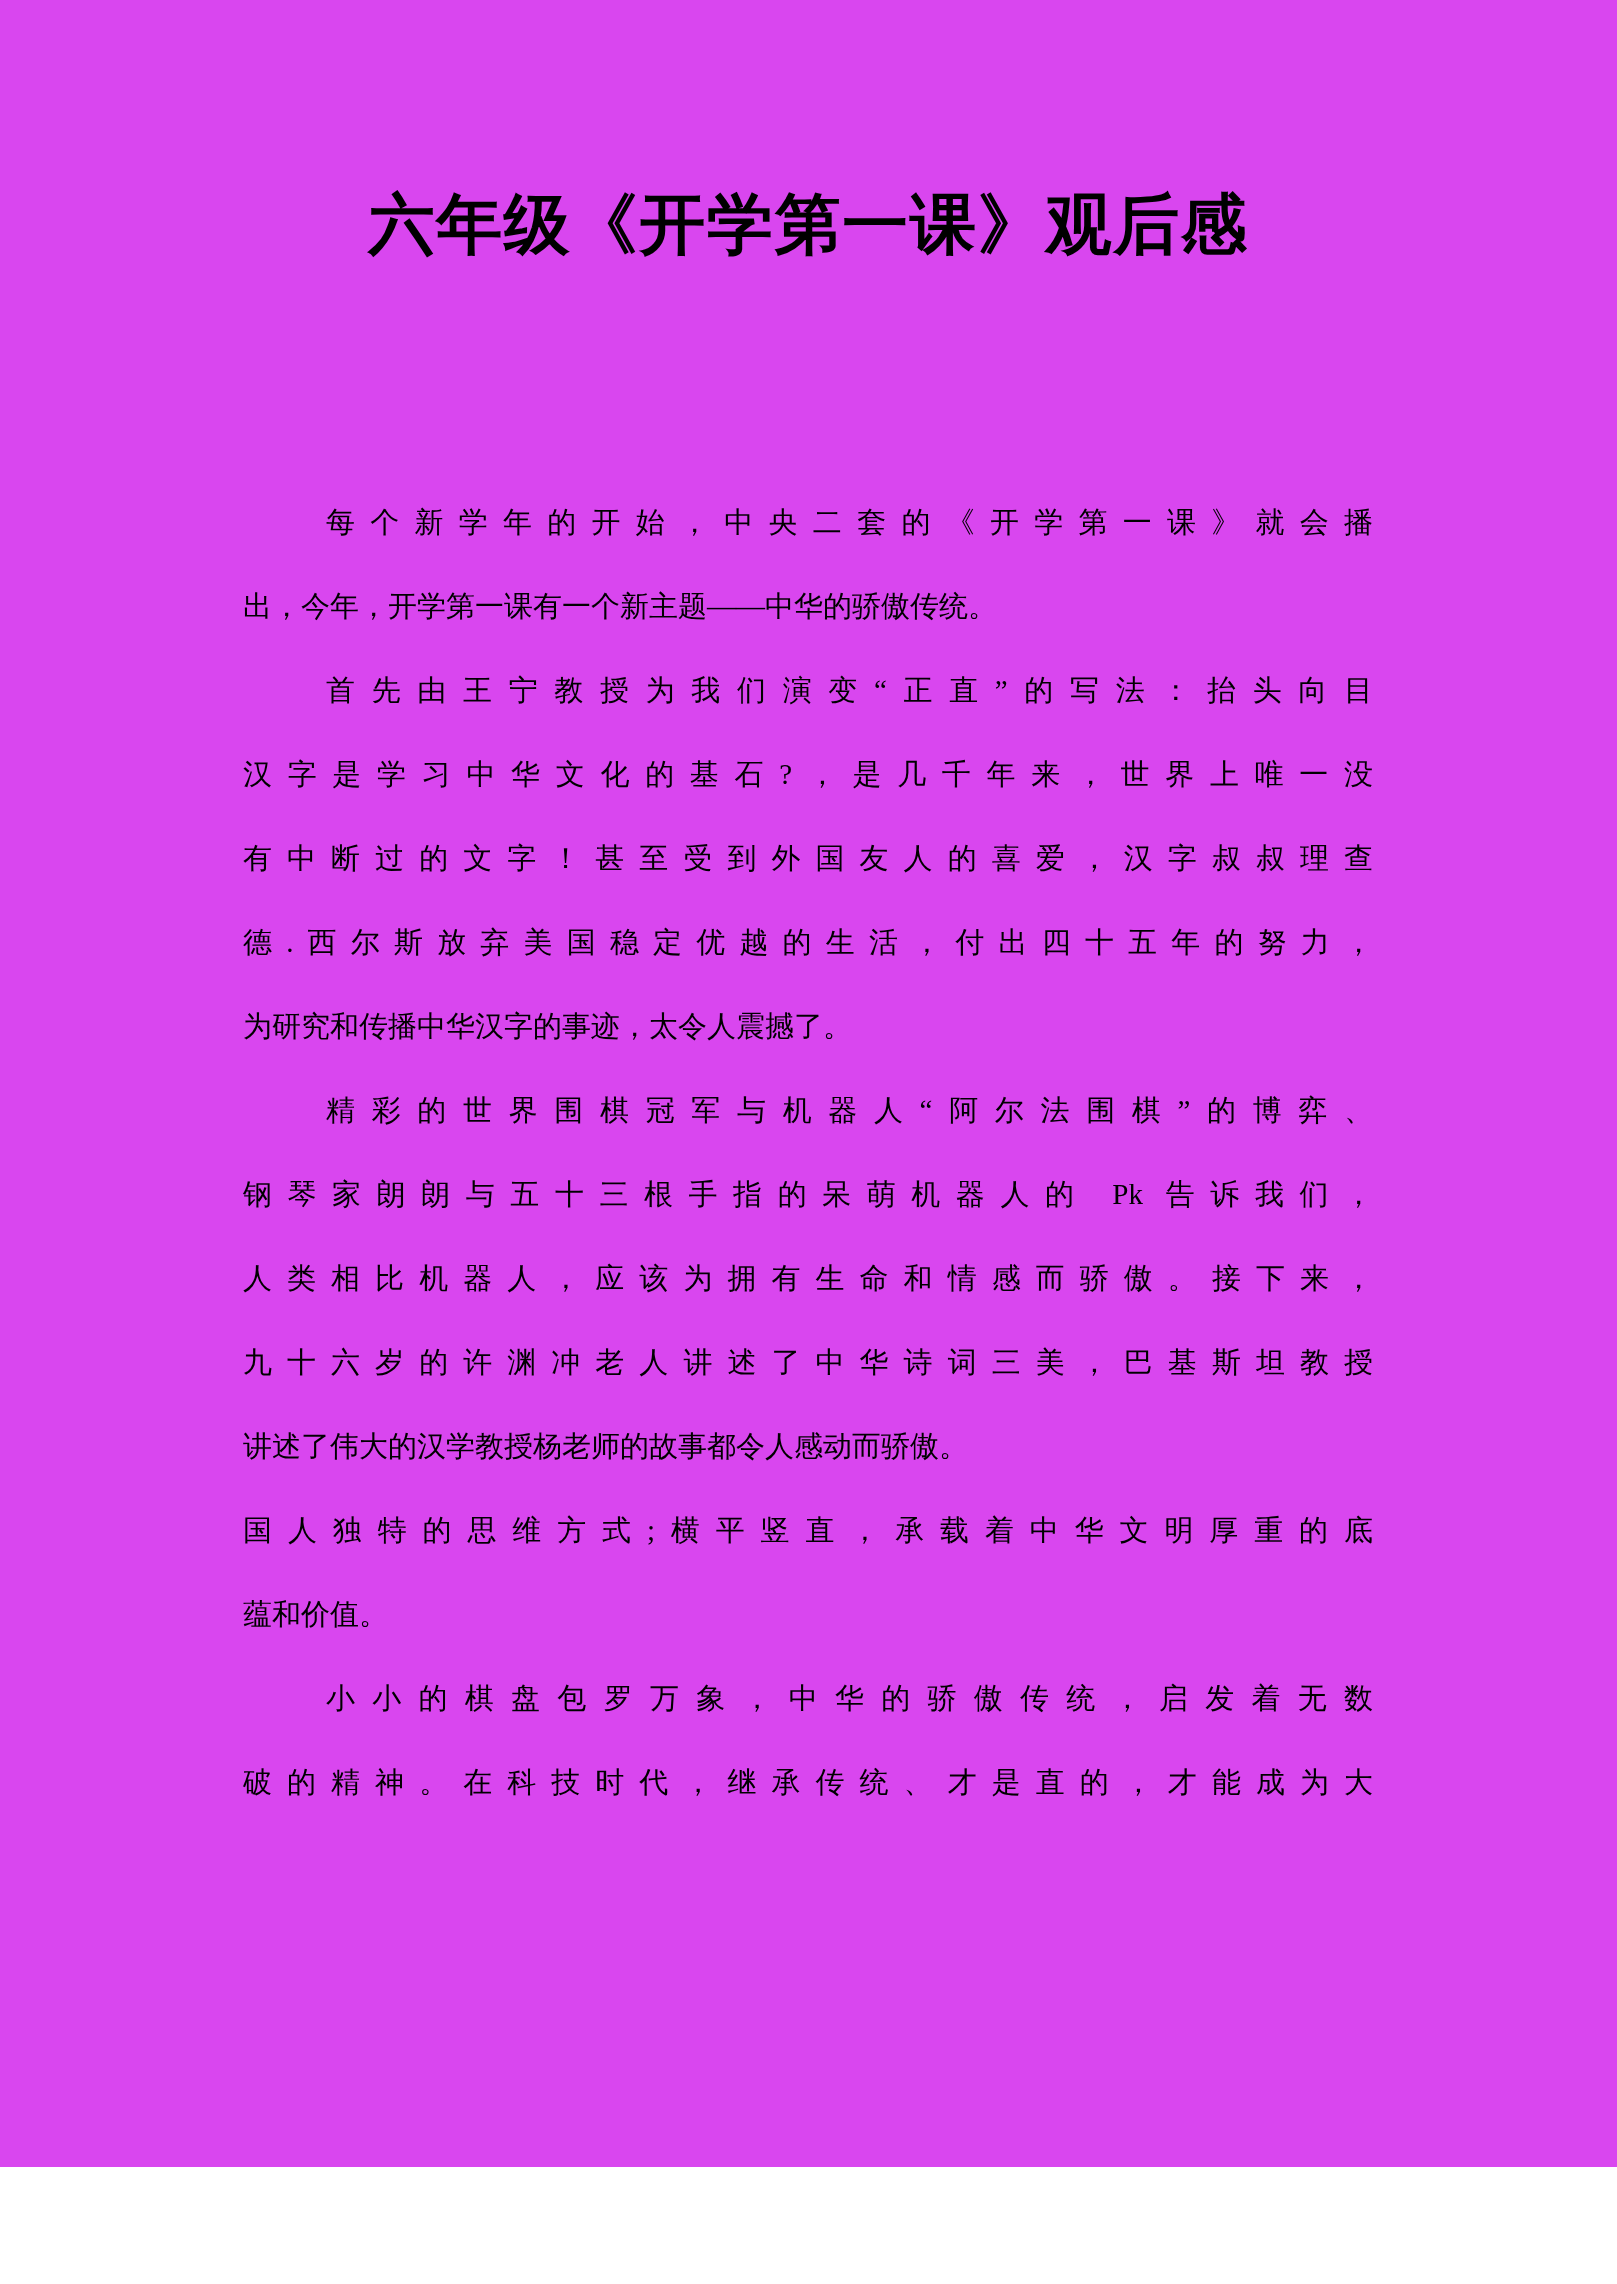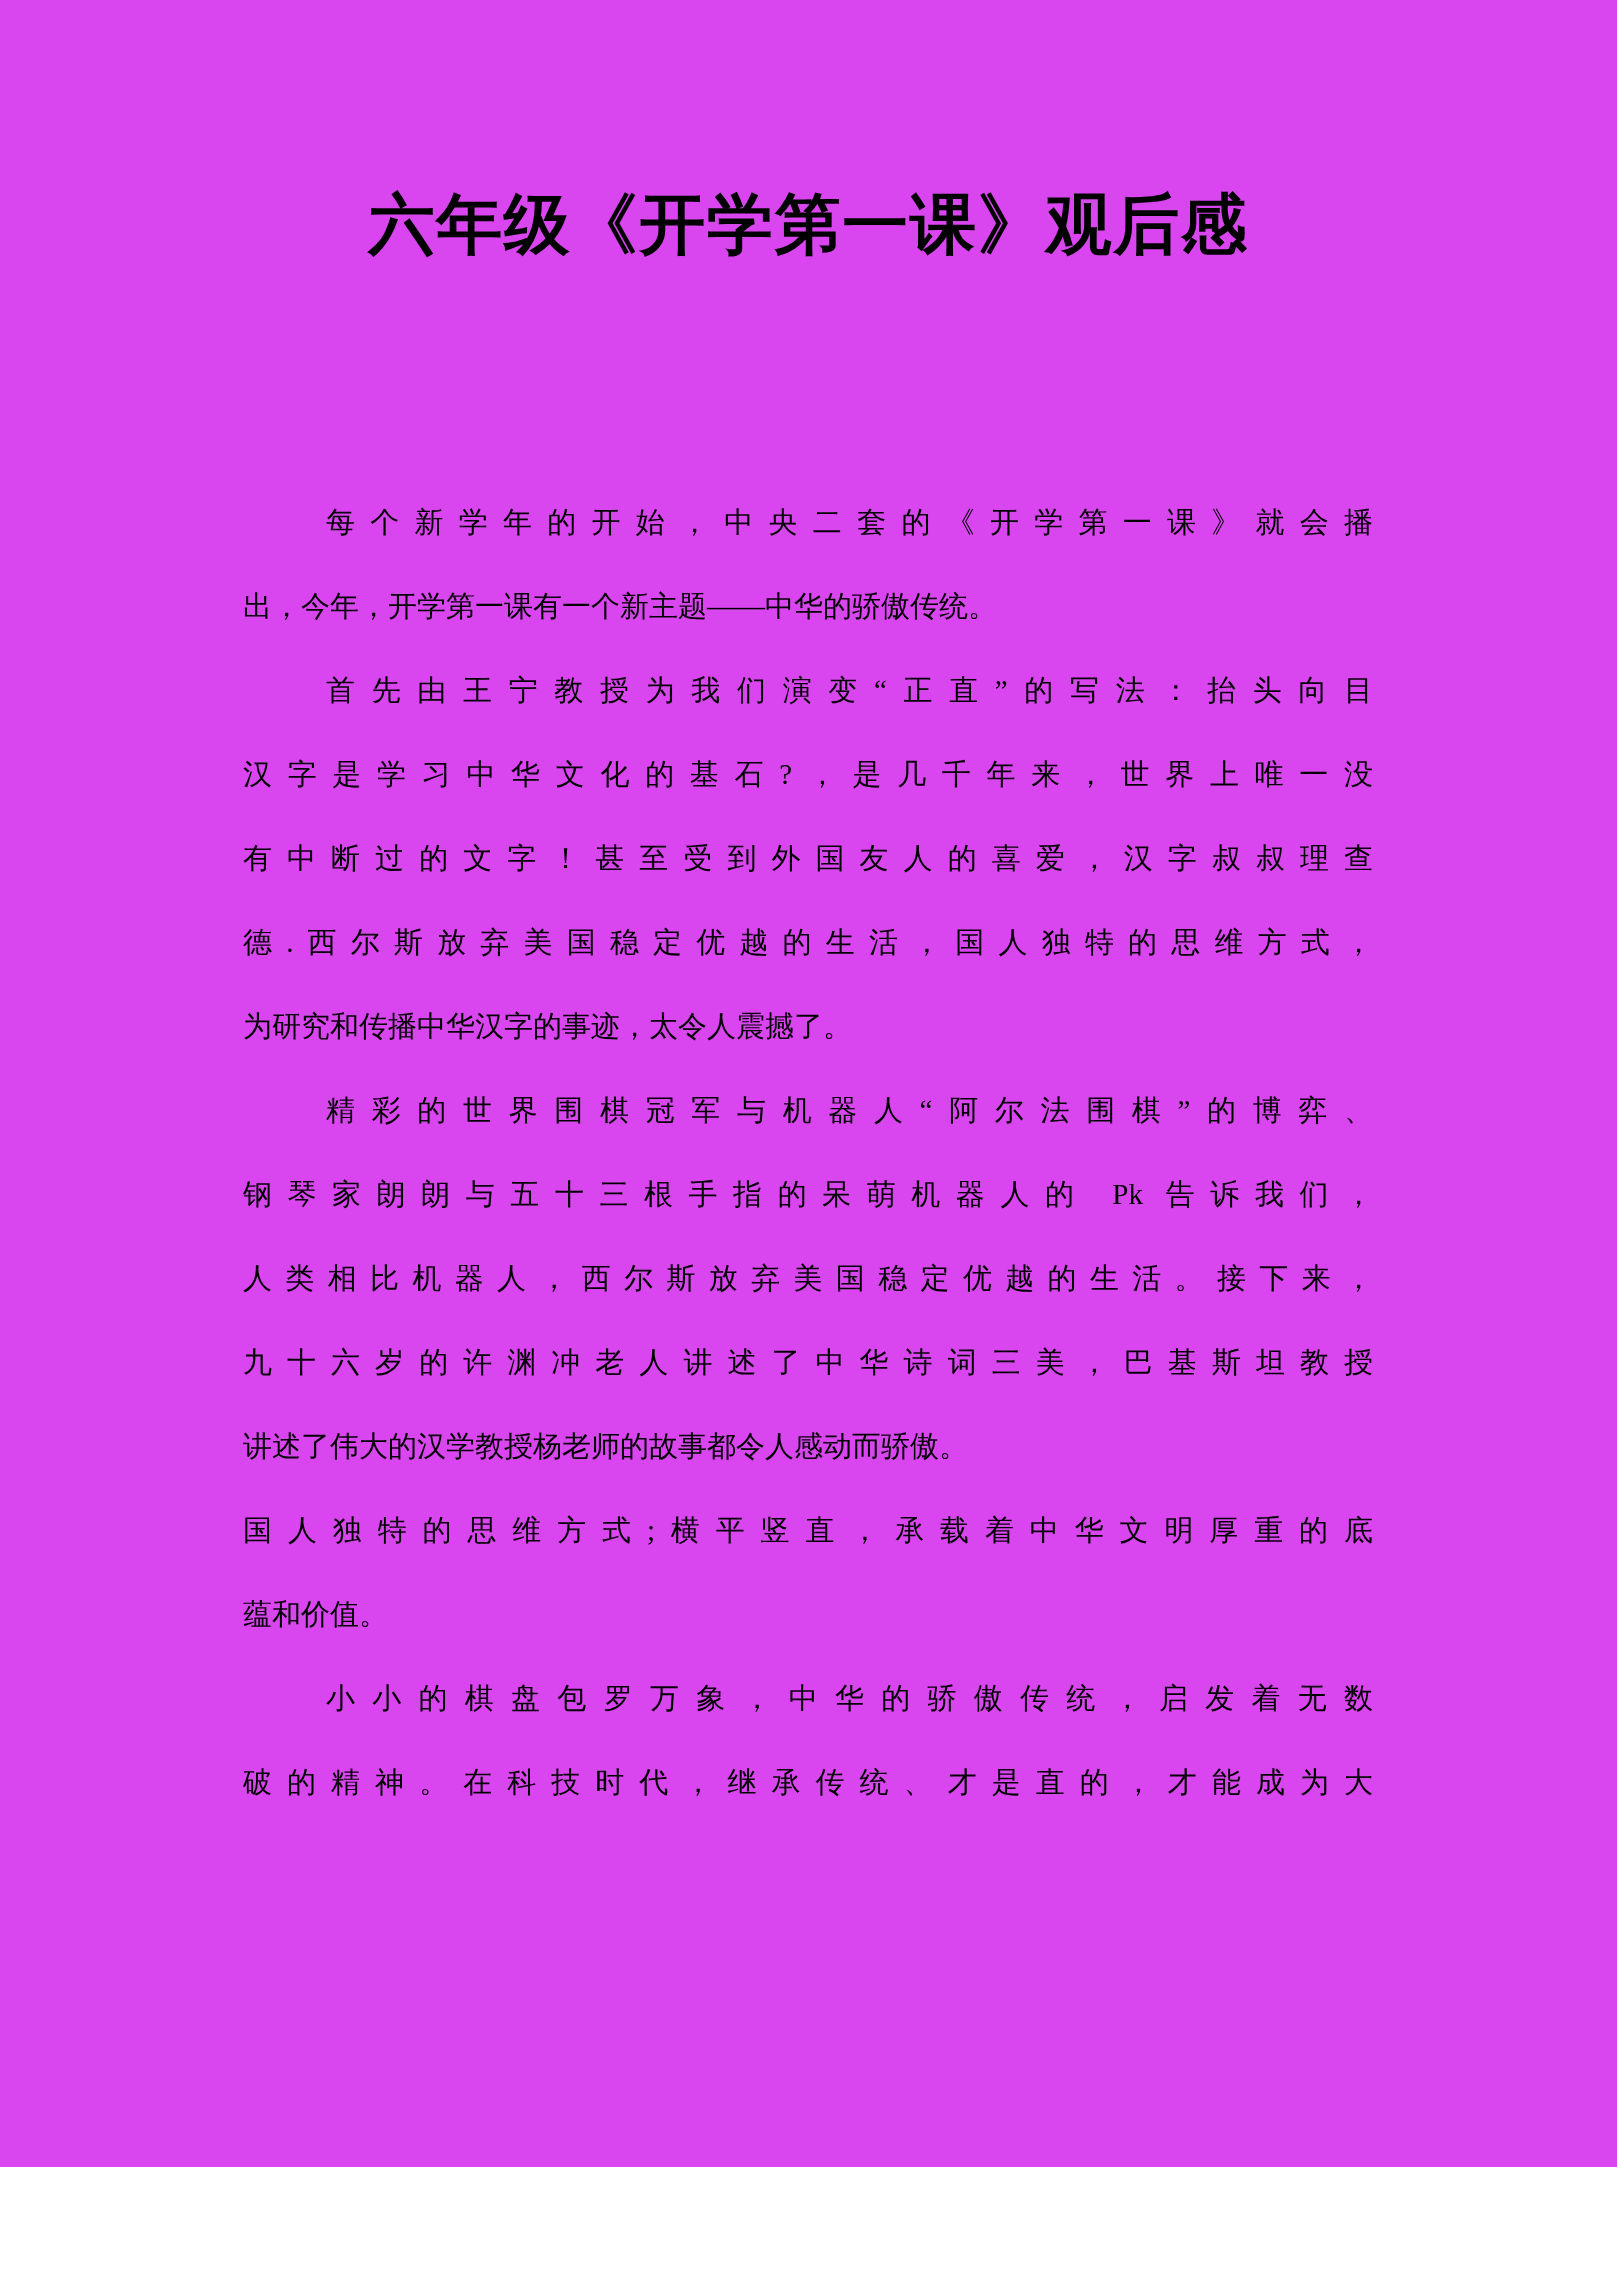--- a/index.html
+++ b/index.html
@@ -64,28 +64,28 @@
 
     <div class="para">
       <div class="line indent justify">每个新学年的开始，中央二套的《开学第一课》就会播</div>
       <div class="line">出，今年，开学第一课有一个新主题——中华的骄傲传统。</div>
     </div>
 
     <div class="para">
       <div class="line indent justify">首先由王宁教授为我们演变“正直”的写法：抬头向目</div>
       <div class="line justify">汉字是学习中华文化的基石?，是几千年来，世界上唯一没</div>
       <div class="line justify">有中断过的文字！甚至受到外国友人的喜爱，汉字叔叔理查</div>
-      <div class="line justify">德.西尔斯放弃美国稳定优越的生活，国人独特的思维方式，</div>
+      <div class="line justify">德.西尔斯放弃美国稳定优越的生活，付出四十五年的努力，</div>
       <div class="line">为研究和传播中华汉字的事迹，太令人震撼了。</div>
     </div>
 
     <div class="para">
       <div class="line indent justify">精彩的世界围棋冠军与机器人“阿尔法围棋”的博弈、</div>
       <div class="line justify">钢琴家朗朗与五十三根手指的呆萌机器人的 Pk 告诉我们，</div>
-      <div class="line justify">人类相比机器人，西尔斯放弃美国稳定优越的生活。接下来，</div>
+      <div class="line justify">人类相比机器人，应该为拥有生命和情感而骄傲。接下来，</div>
       <div class="line justify">九十六岁的许渊冲老人讲述了中华诗词三美，巴基斯坦教授</div>
       <div class="line">讲述了伟大的汉学教授杨老师的故事都令人感动而骄傲。</div>
     </div>
 
     <div class="para">
       <div class="line justify">国人独特的思维方式;横平竖直，承载着中华文明厚重的底</div>
       <div class="line">蕴和价值。</div>
     </div>
 
     <div class="para">

